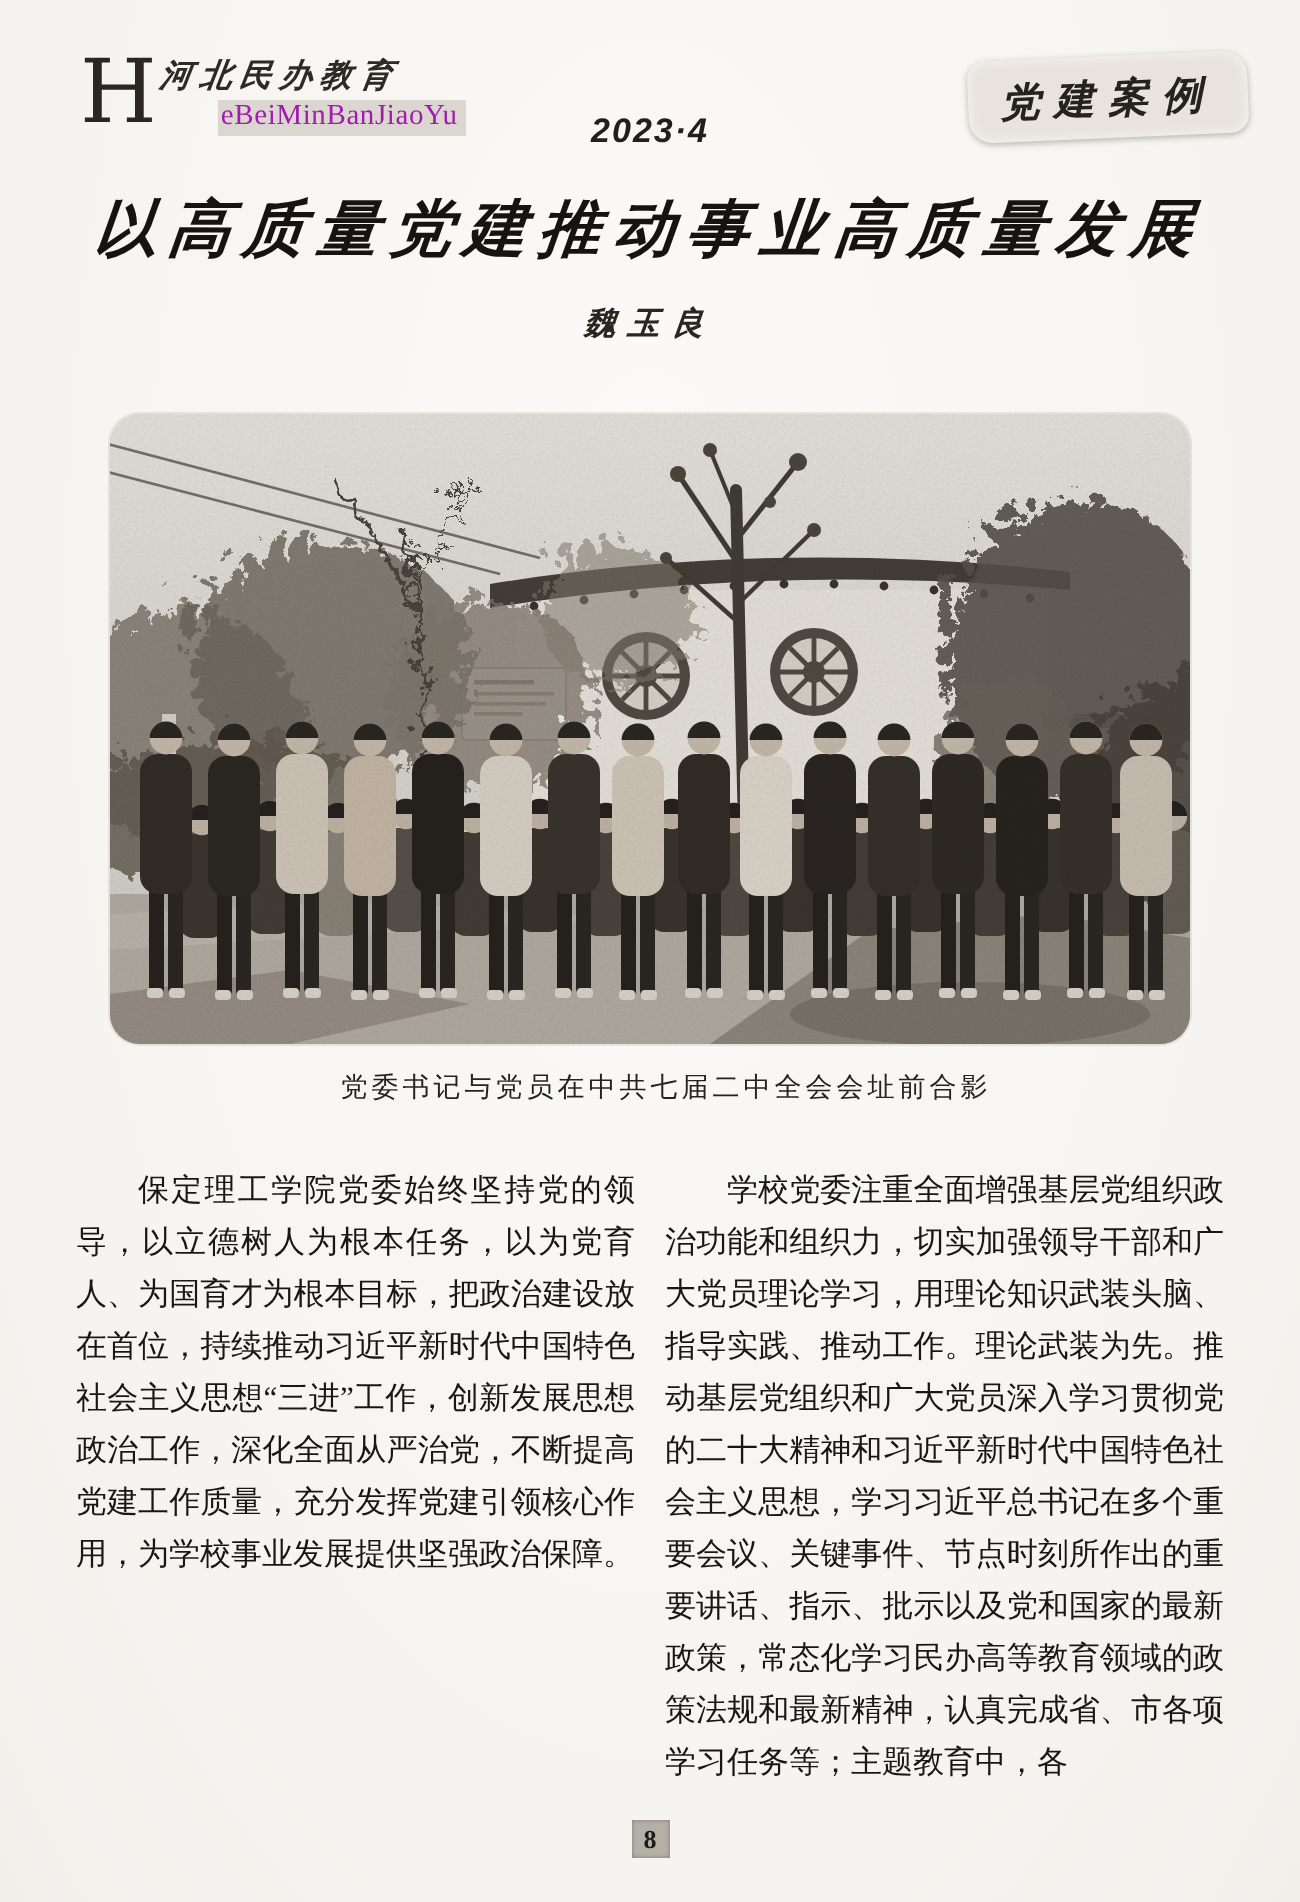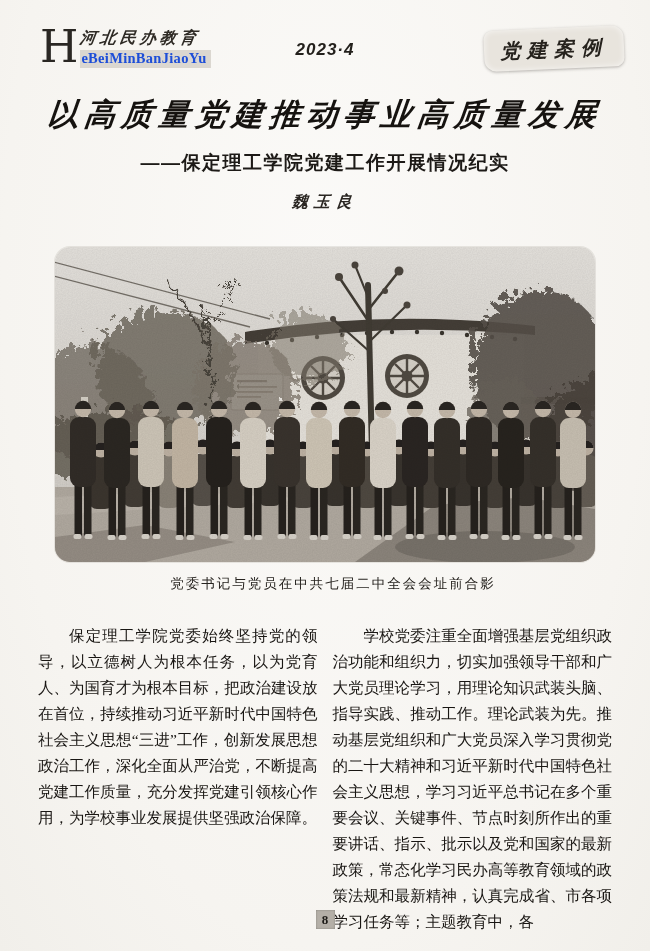--- a/index.html
+++ b/index.html
@@ -23,26 +23,27 @@
     font-size:44px; line-height:0.95; font-weight:400; color:#2a2723;
   }
   .logo-texts { display:flex; flex-direction:column; margin-top:2px; }
   .logo-cn {
     font-family:"DejaVu Serif", serif;
     font-size:16px; font-weight:bold; font-style:italic;
     letter-spacing:4px; color:#2e2a25; transform:skewX(-8deg);
   }
   .logo-py {
     font-family:"Liberation Serif", serif;
-    font-size:14.5px; font-weight:bold; color:#1d4ed8;
+    font-size:14.5px; font-weight:normal; color:#a21caf;
     background:#dbd7d0; padding:0 4px 1px 1px; margin-top:1px;
     letter-spacing:0.3px;
+    margin-left:29px;
   }
   .issue {
-    position:absolute; left:50%; top:40px; transform:translateX(-50%);
+    position:absolute; left:50%; top:56px; transform:translateX(-50%);
     font-family:"Liberation Sans", sans-serif;
     font-weight:bold; font-style:italic; font-size:17px;
     letter-spacing:1px; color:#23201c;
   }
   .badge {
     position:absolute; right:26px; top:28px;
     background:#e8e4dd;
     border-radius:9px 12px 9px 12px;
     box-shadow:0 1px 3px rgba(60,55,48,.35), inset 0 0 6px rgba(255,255,255,.7);
     padding:8px 16px 6px;
@@ -121,21 +122,20 @@
       <span class="logo-texts">
         <span class="logo-cn">河北民办教育</span>
         <span class="logo-py">eBeiMinBanJiaoYu</span>
       </span>
     </div>
     <div class="issue">2023·4</div>
     <div class="badge">党建案例</div>
   </div>
 
   <div class="title">以高质量党建推动事业高质量发展</div>
-  <div class="subtitle">——保定理工学院党建工作开展情况纪实</div>
   <div class="author">魏玉良</div>
 
   <div class="figure">
     <div class="photo-frame">
       <svg width="540" height="315" viewBox="0 0 540 315" xmlns="http://www.w3.org/2000/svg">
         <defs>
           <linearGradient id="sky" x1="0" y1="0" x2="0" y2="1">
             <stop offset="0" stop-color="#e6e3de"></stop>
             <stop offset="0.7" stop-color="#d6d2cc"></stop>
             <stop offset="1" stop-color="#c9c4bc"></stop>

